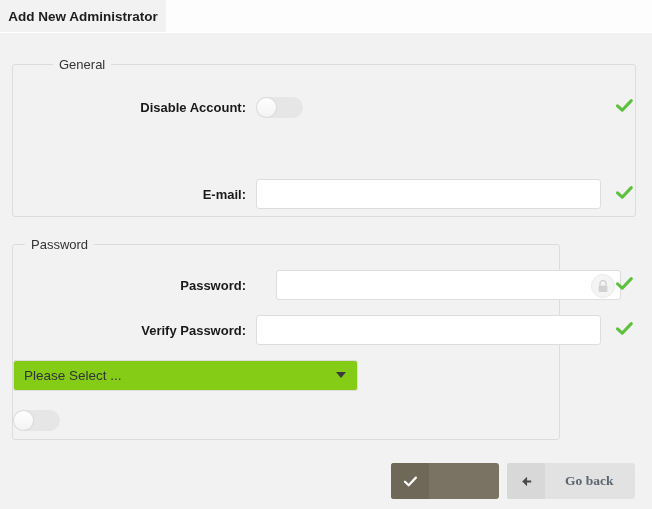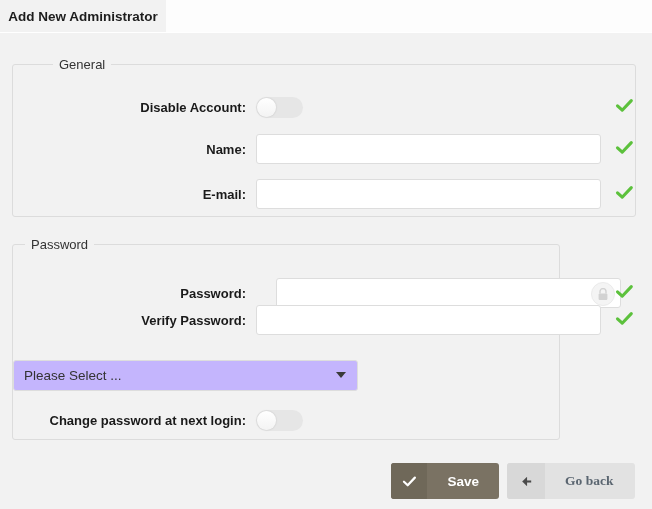--- a/index.html
+++ b/index.html
@@ -140,21 +140,21 @@
     display: flex;
     align-items: center;
     justify-content: center;
   }
   .lock-icon svg { display: block; }
 
   
   .select-box {
     width: 345px;
     height: 31px;
-    background: #c4b5fd;
+    background: #84cc16;
     border: 1px solid #dddddd;
     border-radius: 3px;
     box-sizing: border-box;
     display: flex;
     align-items: center;
     padding: 0 10px;
     position: relative;
     font-size: 13.5px;
     color: #333333;
   }
@@ -268,102 +268,89 @@
       <div class="toggle">
         <div class="toggle-knob"></div>
       </div>
       <div class="check" style="top:4px;">
         <svg width="19" height="19" viewBox="0 0 19 19">
           <path d="M2.5 9.8 L7.2 14.2 L16.3 4.6" stroke="#5cc13c" stroke-width="3.1" fill="none" stroke-linecap="round" stroke-linejoin="round"></path>
         </svg>
       </div>
     </div>
 
-    <div class="row" style="top:62px;">
-      <div class="row-label">Name:</div>
-      <div class="input-wrap">
-        <input class="text-input" type="text" value="" style="">
-      </div>
-      <div class="check" style="top:4px;">
-        <svg width="19" height="19" viewBox="0 0 19 19">
-          <path d="M2.5 9.8 L7.2 14.2 L16.3 4.6" stroke="#5cc13c" stroke-width="3.1" fill="none" stroke-linecap="round" stroke-linejoin="round"></path>
-        </svg>
-      </div>
-    </div>
 
     <div class="row" style="top:107px;">
       <div class="row-label">E-mail:</div>
       <div class="input-wrap">
         <input class="text-input" type="text" value="" style="">
       </div>
       <div class="check" style="top:4px;">
         <svg width="19" height="19" viewBox="0 0 19 19">
           <path d="M2.5 9.8 L7.2 14.2 L16.3 4.6" stroke="#5cc13c" stroke-width="3.1" fill="none" stroke-linecap="round" stroke-linejoin="round"></path>
         </svg>
       </div>
     </div>
   </fieldset>
 
   <fieldset class="group" id="group-password">
     <legend>Password</legend>
 
-    <div class="row" style="top:26px;gap:20px;">
+    <div class="row" style="top:18px;gap:20px;">
       <div class="row-label">Password:</div>
       <div class="input-wrap">
         <input class="text-input" type="text" value="" style="">
         <div class="lock-icon">
           <svg width="12" height="13" viewBox="0 0 12 13">
             <path d="M3 5.5 V3.6 a3 3 0 0 1 6 0 V5.5" stroke="#d2d2d2" stroke-width="1.4" fill="none"></path>
             <rect x="1.6" y="5.4" width="8.8" height="6.6" rx="1.2" fill="#d2d2d2"></rect>
           </svg>
         </div>
       </div>
       <div class="check" style="top:4px;">
         <svg width="19" height="19" viewBox="0 0 19 19">
           <path d="M2.5 9.8 L7.2 14.2 L16.3 4.6" stroke="#5cc13c" stroke-width="3.1" fill="none" stroke-linecap="round" stroke-linejoin="round"></path>
         </svg>
       </div>
     </div>
 
-    <div class="row" style="top:53px;">
+    <div class="row" style="top:63px;">
       <div class="row-label">Verify Password:</div>
       <div class="input-wrap">
         <input class="text-input" type="text" value="" style="">
       </div>
       <div class="check" style="top:4px;">
         <svg width="19" height="19" viewBox="0 0 19 19">
           <path d="M2.5 9.8 L7.2 14.2 L16.3 4.6" stroke="#5cc13c" stroke-width="3.1" fill="none" stroke-linecap="round" stroke-linejoin="round"></path>
         </svg>
       </div>
     </div>
 
     <div class="row" style="top:108px;">
       <div class="select-box">
         <span>Please Select ...</span>
         <span class="select-arrow"></span>
       </div>
     </div>
 
     <div class="row" style="top:153px;">
-      <div class="row-label">Change password at next login:</div>
       <div class="toggle">
         <div class="toggle-knob"></div>
       </div>
     </div>
   </fieldset>
 
   <div class="footer">
 
     <div class="btn" id="btn-save">
       <div class="btn-icon">
         <svg width="15" height="15" viewBox="0 0 19 19">
           <path d="M2.5 9.8 L7.2 14.2 L16.3 4.6" stroke="#ffffff" stroke-width="2.8" fill="none" stroke-linecap="round" stroke-linejoin="round"></path>
         </svg>
       </div>
-      <div class="btn-label">Save</div>
     </div>
 
     <div class="btn" id="btn-goback">
       <div class="btn-icon">
         <svg width="15" height="15" viewBox="0 0 16 16">
           <path d="M8.6 3 L3.4 8 L8.6 13 Z" fill="#4a4a4a"></path>
           <rect x="7.6" y="6.9" width="5.4" height="2.2" fill="#4a4a4a"></rect>
         </svg>
       </div>
       <div class="btn-label">Go back</div>

